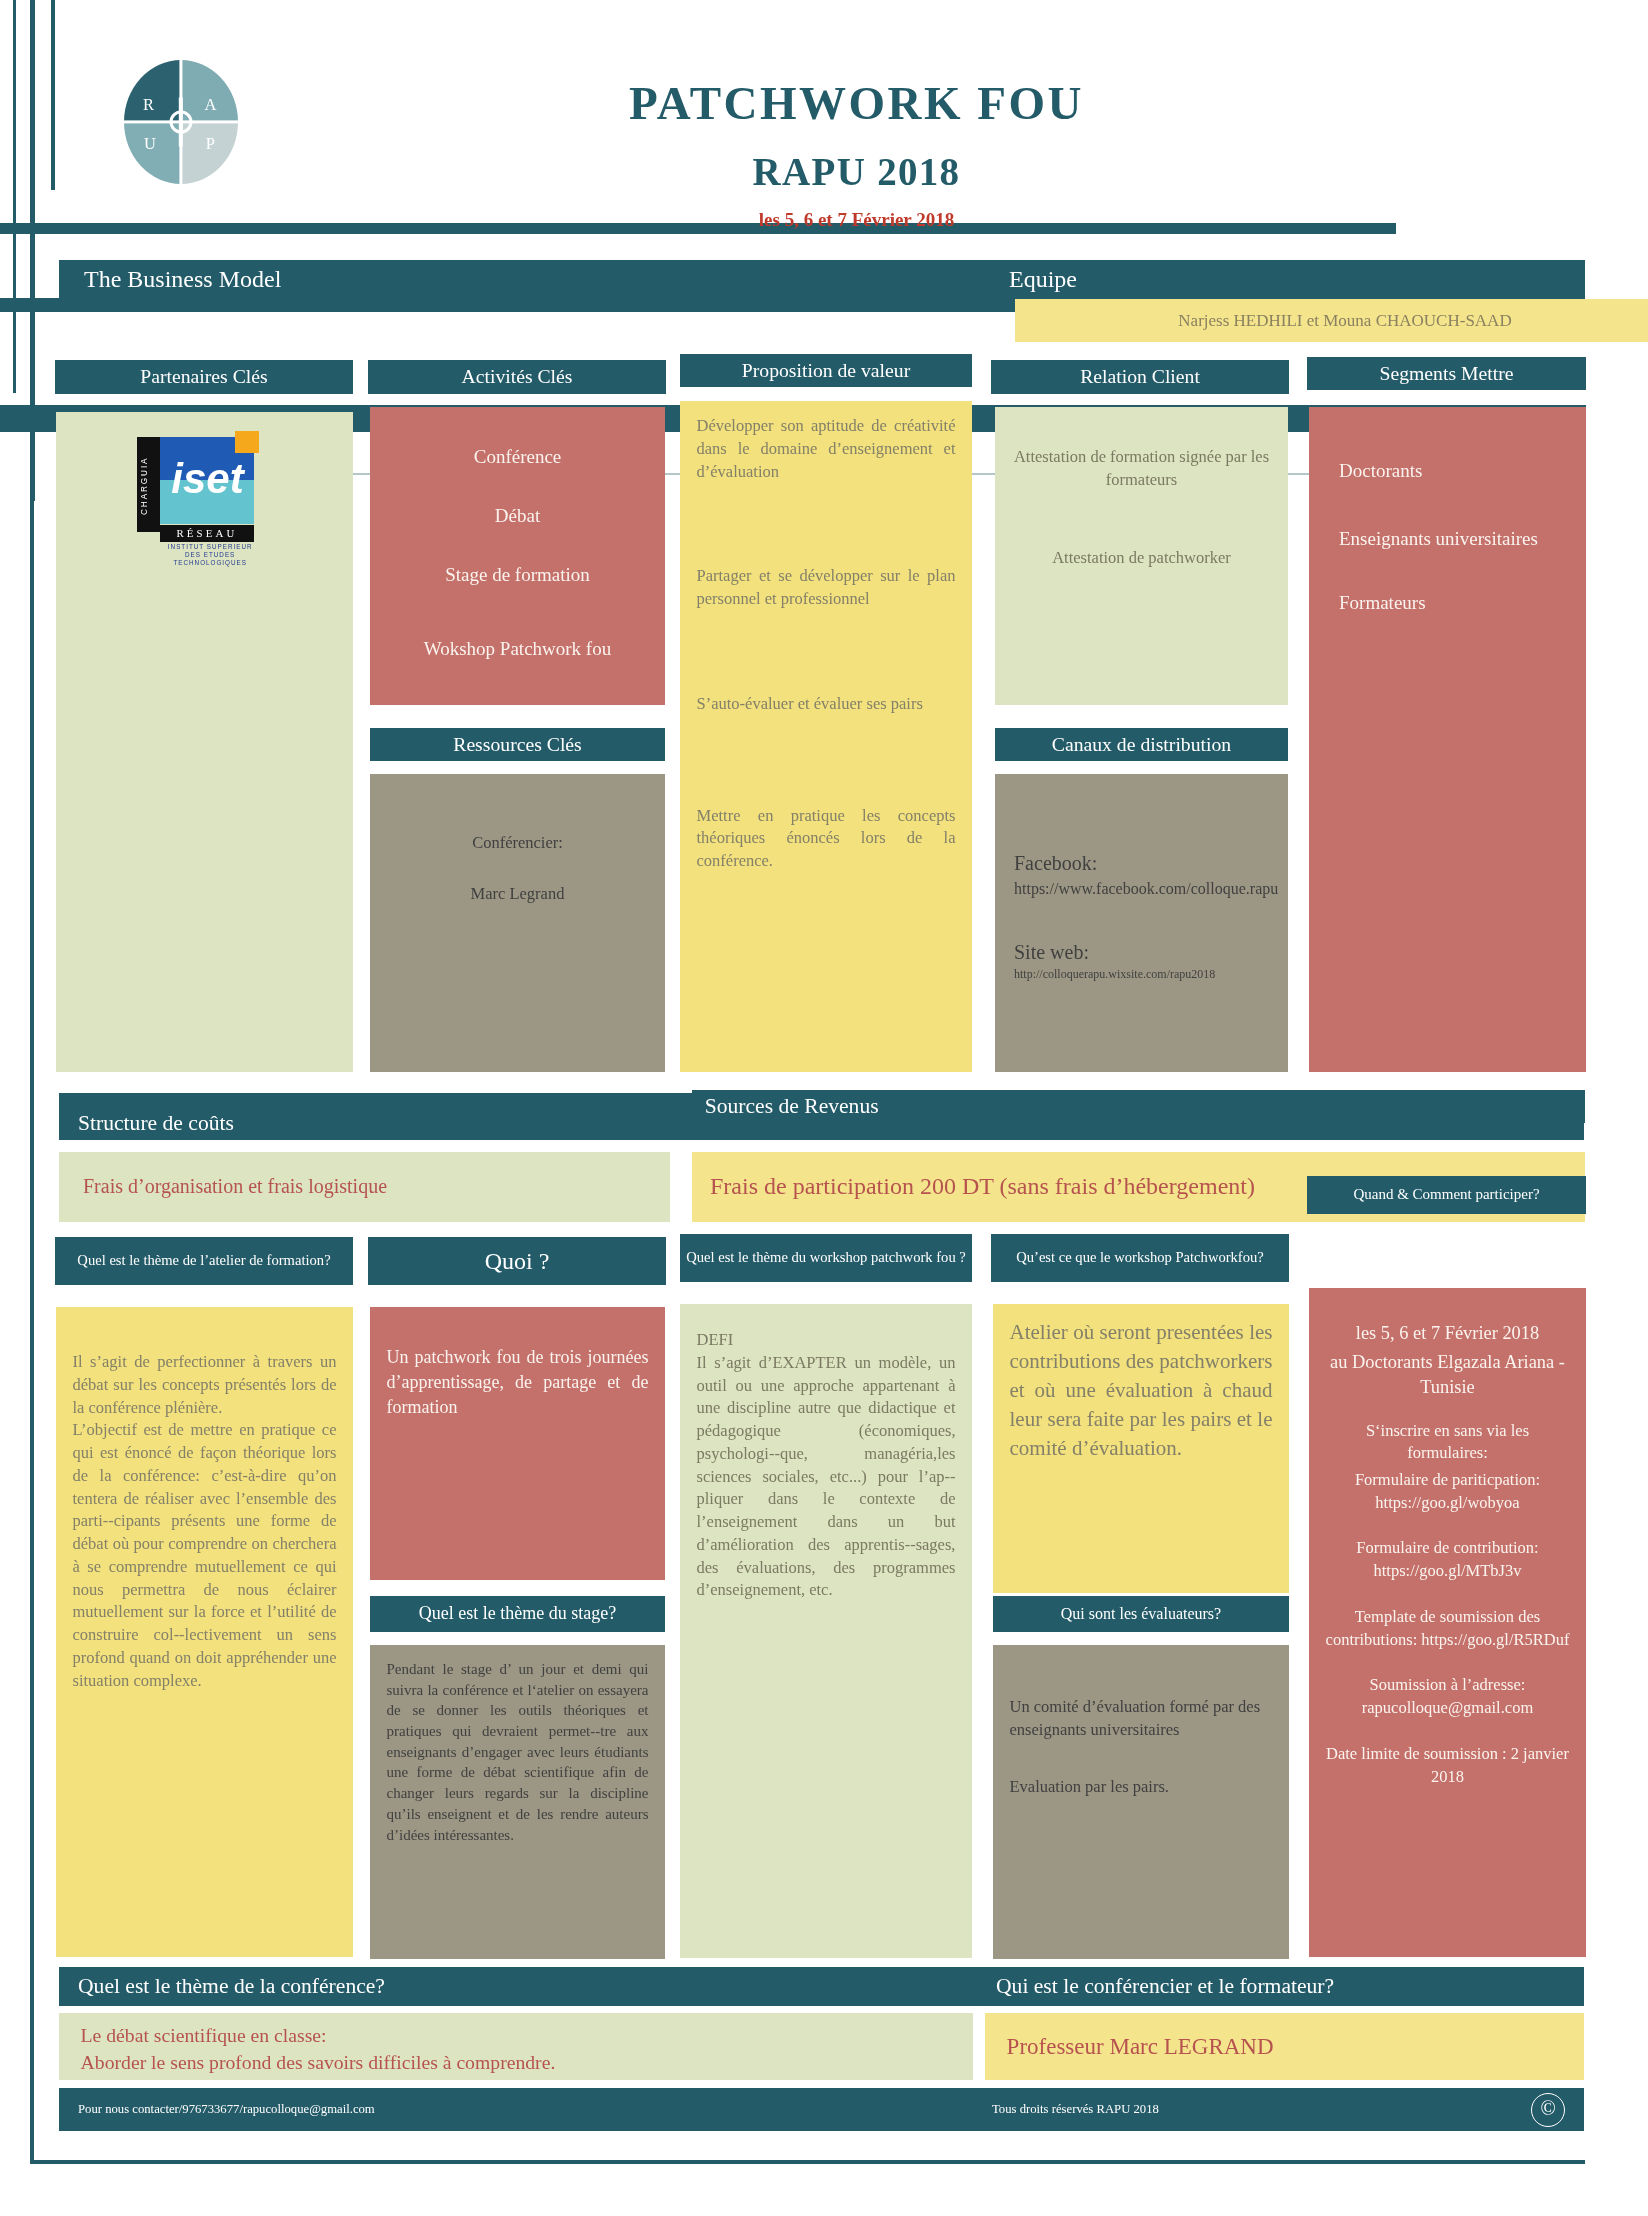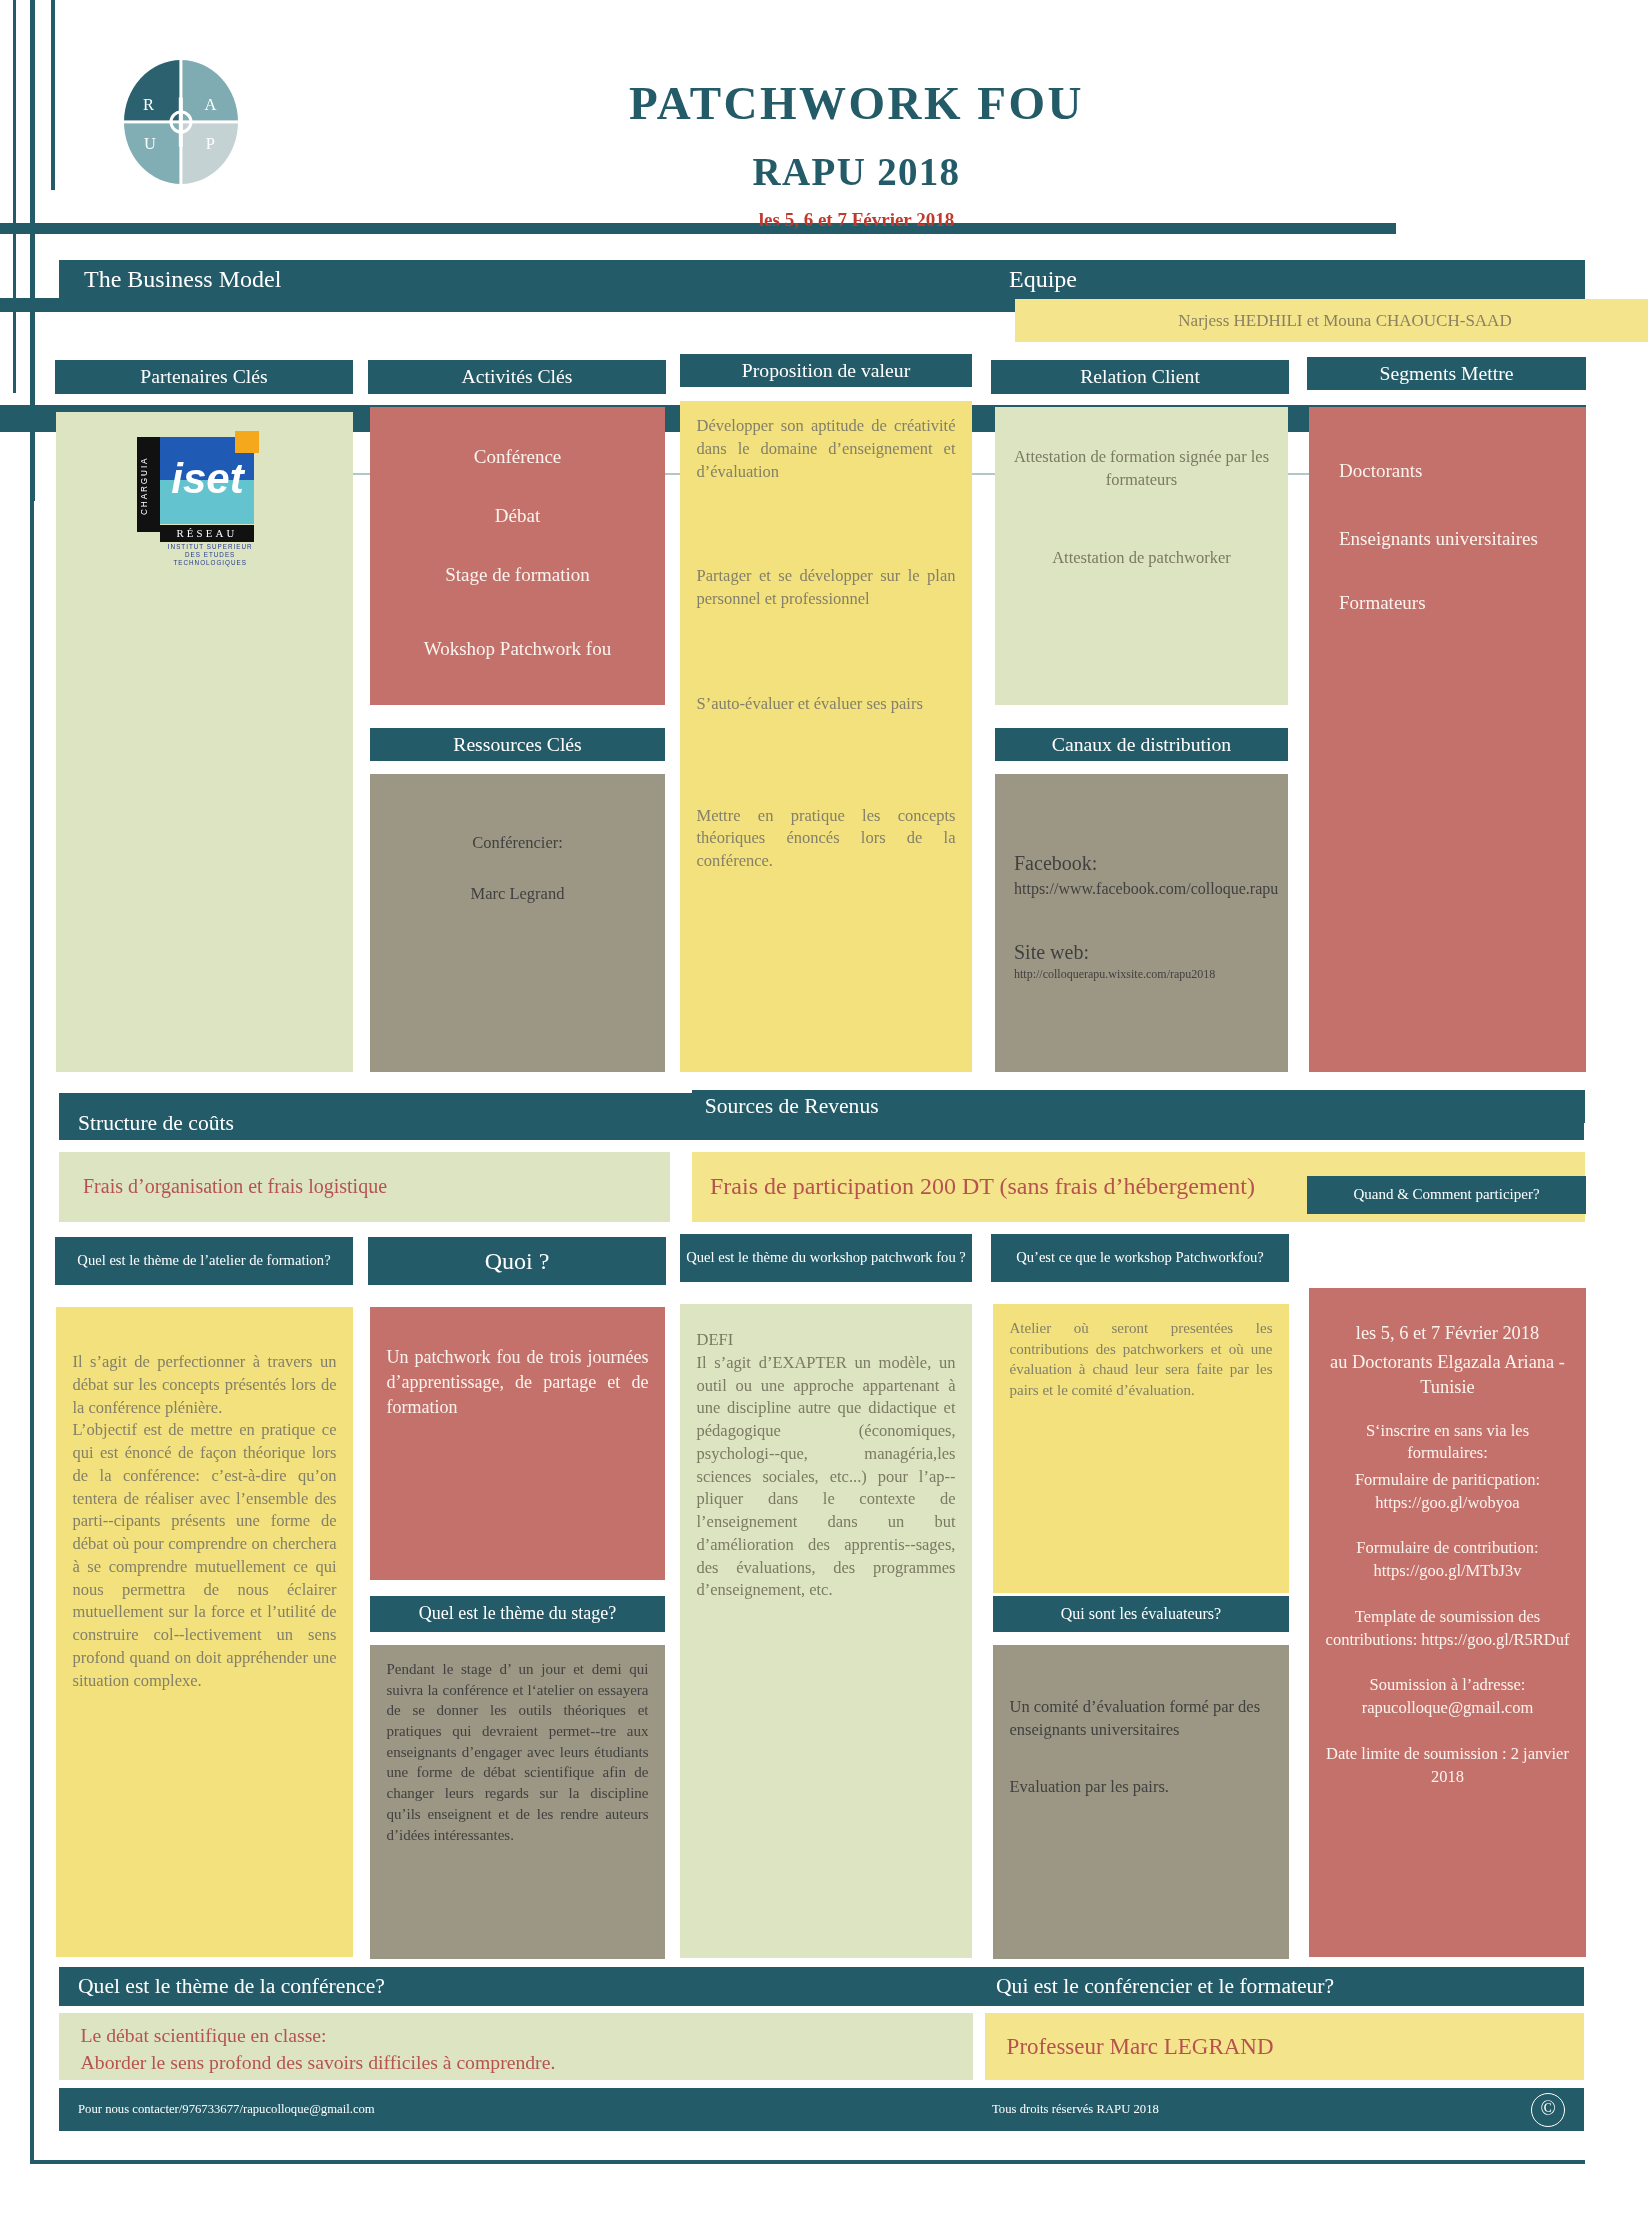--- a/index.html
+++ b/index.html
@@ -227,21 +227,21 @@
 <div class="box yellow just" style="left:56px; top:1307px; width:297px; height:650px; font-size:16.5px; padding-top:44px; white-space:pre-line;">Il s’agit de  perfectionner à travers un débat sur les concepts présentés lors de la conférence plénière.
 L’objectif est de mettre en pratique ce qui est énoncé de façon théorique lors de la conférence:        c’est-à-dire qu’on tentera de réaliser avec l’ensemble des parti--cipants présents une forme de débat où pour comprendre on cherchera à se comprendre mutuellement ce qui nous permettra de nous éclairer mutuellement sur la force et l’utilité de construire col--lectivement un sens profond quand on doit appréhender une situation complexe.</div>
 
 <div class="box red just" style="left:370px; top:1307px; width:295px; height:273px; font-size:18px; padding-top:38px;">Un patchwork fou de trois journées   d’apprentissage, de partage et de formation</div>
 <div class="hdr" style="left:370px; top:1596px; width:295px; height:36px; font-size:18px;">Quel est le thème du stage?</div>
 <div class="box taupe just" style="left:370px; top:1645px; width:295px; height:314px; font-size:15px; padding-top:14px;">Pendant le stage d’ un jour et  demi qui suivra la conférence et l‘atelier on essayera de  se donner les outils théoriques et pratiques qui devraient permet--tre aux enseignants d’engager avec leurs étudiants une forme de débat scientifique afin de changer leurs  regards sur la discipline qu’ils enseignent et de les  rendre  auteurs  d’idées intéressantes.</div>
 
 <div class="box sage just" style="left:680px; top:1304px; width:292px; height:654px; font-size:16.5px; padding-top:25px; white-space:pre-line;">DEFI
 Il s’agit d’EXAPTER  un modèle,    un outil ou    une approche appartenant    à  une discipline  autre que didactique et  pédagogique (économiques,  psychologi--que, managéria,les sciences sociales, etc...)  pour  l’ap--pliquer dans le contexte  de l’enseignement dans un but d’amélioration des  apprentis--sages,  des évaluations,  des programmes d’enseignement, etc.</div>
 
-<div class="box yellow just" style="left:993px; top:1304px; width:296px; height:289px; font-size:15px; ">Atelier où seront presentées les contributions des patchworkers et où une évaluation à chaud leur sera faite par les pairs et le comité d’évaluation.</div>
+<div class="box yellow just" style="left:993px; top:1304px; width:296px; height:289px; font-size:21px; ">Atelier où seront presentées les contributions des patchworkers et où une évaluation à chaud leur sera faite par les pairs et le comité d’évaluation.</div>
 <div class="hdr" style="left:993px; top:1596px; width:296px; height:36px; font-size:16px;">Qui sont les évaluateurs?</div>
 <div class="box taupe" style="left:993px; top:1645px; width:296px; height:314px; font-size:16.5px; padding-top:51px;">
   <div>Un comité d’évaluation formé par des enseignants universitaires</div>
   <div style="margin-top:34px;">Evaluation par les pairs.</div>
 </div>
 
 <div class="box red ctr" style="left:1309px; top:1288px; width:277px; height:669px; font-size:16.5px; padding:25px 16.5px;">
   <div style="margin-top:7.6px; font-size:18.4px;">les 5, 6 et 7 Février 2018</div>
   <div style="margin-top:3.8px;  font-size:18.4px;">au Doctorants Elgazala Ariana -Tunisie</div>
   <div style="margin-top:19px;">S‘inscrire  en sans via les formulaires:</div>

